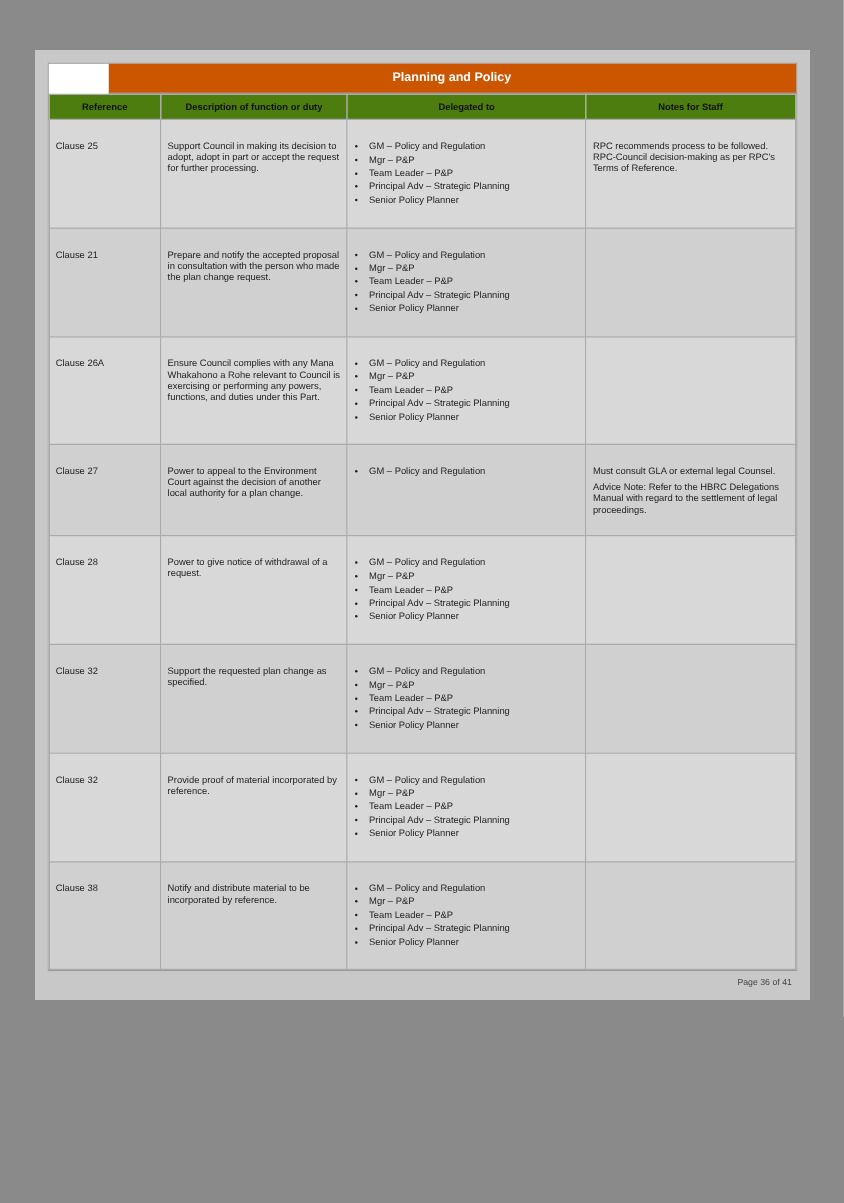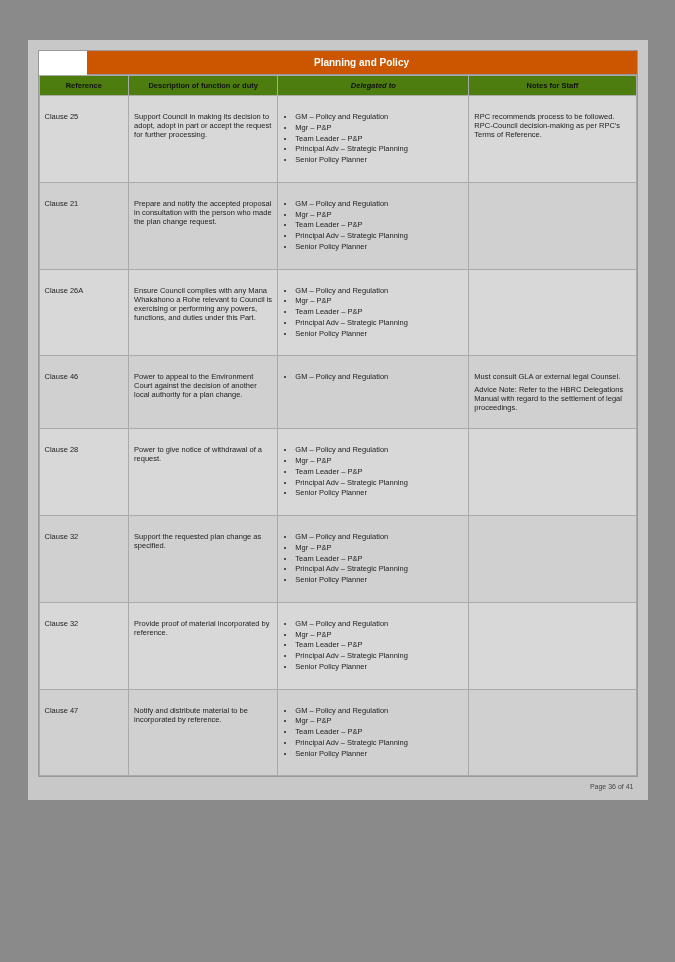--- a/index.html
+++ b/index.html
@@ -51,21 +51,21 @@
       padding: 16px 5px;
       vertical-align: top;
       color: #222;
       background: #d8d8d8;
     }
     tbody tr:nth-child(even) td {
       background: #d0d0d0;
     }
     .col-ref { width: 15%; }
     .col-desc { width: 25%; }
-    .col-del { width: 32%; font-style: italic; }
+    .col-del { width: 32%; }
     .col-notes { width: 28%; }
     ul.bullet-list {
       list-style: disc;
       padding-left: 12px;
       margin: 0;
     }
     ul.bullet-list li {
       margin-bottom: 1px;
       line-height: 1.3;
     }
@@ -131,21 +131,21 @@
                 <li>GM – Policy and Regulation</li>
                 <li>Mgr – P&amp;P</li>
                 <li>Team Leader – P&amp;P</li>
                 <li>Principal Adv – Strategic Planning</li>
                 <li>Senior Policy Planner</li>
               </ul>
             </td>
             <td></td>
           </tr>
           <tr>
-            <td>Clause 46</td>
+            <td>Clause 27</td>
             <td>Power to appeal to the Environment Court against the decision of another local authority for a plan change.</td>
             <td>
               <ul class="bullet-list">
                 <li>GM – Policy and Regulation</li>
               </ul>
             </td>
             <td>
               <p style="margin-bottom: 4px;">Must consult GLA or external legal Counsel.</p>
               <p style="margin-bottom: 0px;">Advice Note: Refer to the HBRC Delegations Manual with regard to the settlement of legal proceedings.</p>
             </td>
@@ -186,21 +186,21 @@
                 <li>GM – Policy and Regulation</li>
                 <li>Mgr – P&amp;P</li>
                 <li>Team Leader – P&amp;P</li>
                 <li>Principal Adv – Strategic Planning</li>
                 <li>Senior Policy Planner</li>
               </ul>
             </td>
             <td></td>
           </tr>
           <tr>
-            <td>Clause 47</td>
+            <td>Clause 38</td>
             <td>Notify and distribute material to be incorporated by reference.</td>
             <td>
               <ul class="bullet-list">
                 <li>GM – Policy and Regulation</li>
                 <li>Mgr – P&amp;P</li>
                 <li>Team Leader – P&amp;P</li>
                 <li>Principal Adv – Strategic Planning</li>
                 <li>Senior Policy Planner</li>
               </ul>
             </td>

